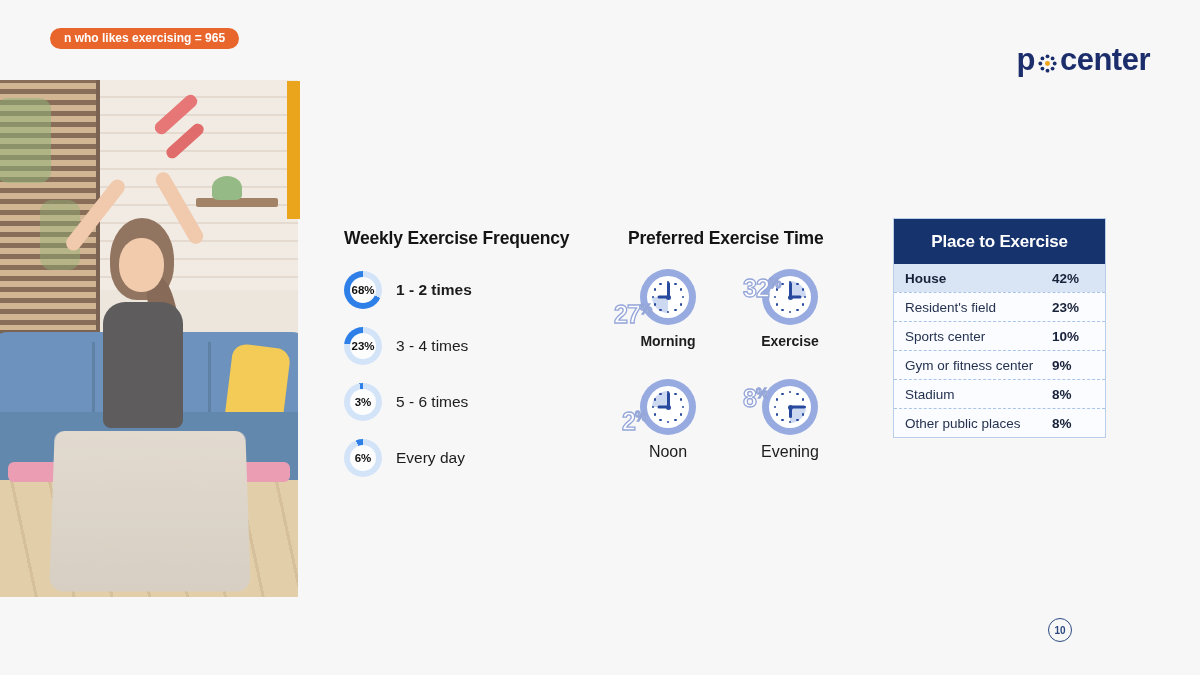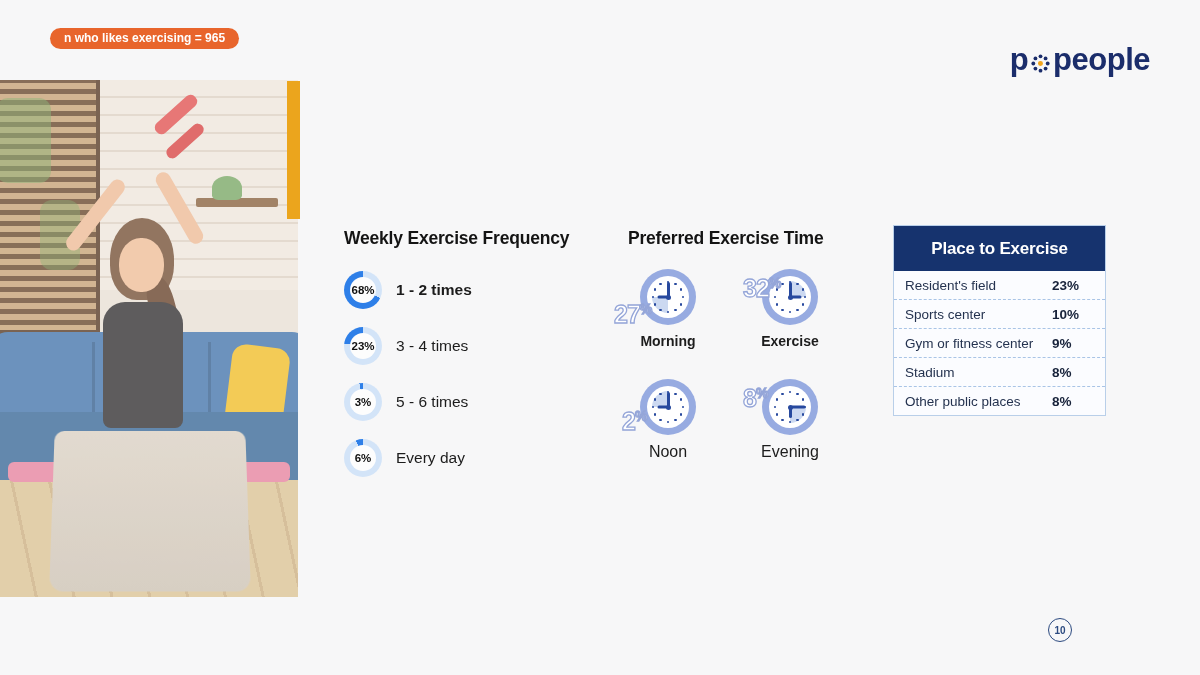--- a/index.html
+++ b/index.html
@@ -82,21 +82,21 @@
     -webkit-text-stroke:1.3px var(--clock-stroke,#94a5d8);white-space:nowrap;}
   .clock-pct .sign{font-size:14px;vertical-align:9px;letter-spacing:0;}
   .pos-left{left:-26px;top:31px;}
   .pos-top-left{left:-19px;top:5px;}
   .pos-bottom-left{left:-18px;top:28px;}
   .time-label{margin-top:8px;font-size:16px;color:#1c1c1c;}
   .time-label.b{font-weight:800;font-size:14px;}
 
   
   .places{position:absolute;left:893px;top:218px;width:213px;background:#fbfcff;
-    border:1px solid var(--table-border,#b9cfe9);box-sizing:border-box;margin-top:7px;}
+    border:1px solid var(--table-border,#b9cfe9);box-sizing:border-box;}
   .places-header{height:45px;background:var(--table-header-bg,#16336e);color:#fff;
     display:flex;align-items:center;justify-content:center;font-size:17px;font-weight:800;letter-spacing:-.2px;}
   .place-row{display:flex;align-items:center;height:28px;padding:0 11px;font-size:13.5px;color:#24324f;}
   .place-row + .place-row{border-top:1px dashed #a9c4e6;align-items:center;}
   .place-row.hl{background:var(--table-highlight-bg,#d9e5f4);border-top:none;}
   .place-row.hl .place-label{font-weight:800;color:#17223a;}
   .place-label{flex:1;}
   .place-value{width:42px;font-weight:800;color:#17223a;}
 
   
@@ -120,21 +120,21 @@
           <circle cx="17.3" cy="6.7" r="2" fill="#1B2D6B"></circle>
           <circle cx="19.5" cy="12" r="2" fill="#1B2D6B"></circle>
         <circle cx="17.3" cy="17.3" r="2" fill="#1B2D6B"></circle>
           <circle cx="12" cy="19.5" r="2" fill="#1B2D6B"></circle>
           <circle cx="6.7" cy="17.3" r="2" fill="#1B2D6B"></circle>
         <circle cx="4.5" cy="12" r="2" fill="#1B2D6B"></circle>
           <circle cx="6.7" cy="6.7" r="2" fill="#1B2D6B"></circle>
       </g>
       <circle class="ldot-center" cx="12" cy="12" r="2.6" fill="#F2A51C"></circle>
     </svg>
-    <span>people</span>
+    <span>center</span>
   </div>
 
   <div class="photo">
     <div class="ph-bricks"></div>
     <div class="ph-window"></div>
     <div class="ph-plant1"></div>
     <div class="ph-plant2"></div>
     <div class="ph-shelf"></div>
     <div class="ph-shelf-plant"></div>
     <div class="ph-sofa-back"></div>
@@ -291,20 +291,24 @@
           </div>
           <div class="clock-pct pos-top-left"><span>8</span><span class="sign">%</span></div>
         </div>
         <div class="time-label">Evening</div>
       </div>
     </div>
 
   <div class="places">
     <div class="places-header">Place to Exercise</div>
     <div>
+        <div class="place-row hl">
+          <div class="place-label">House</div>
+          <div class="place-value">42%</div>
+        </div>
         <div class="place-row">
           <div class="place-label">Resident's field</div>
           <div class="place-value">23%</div>
         </div>
         <div class="place-row">
           <div class="place-label">Sports center</div>
           <div class="place-value">10%</div>
         </div>
         <div class="place-row">
           <div class="place-label">Gym or fitness center</div>

